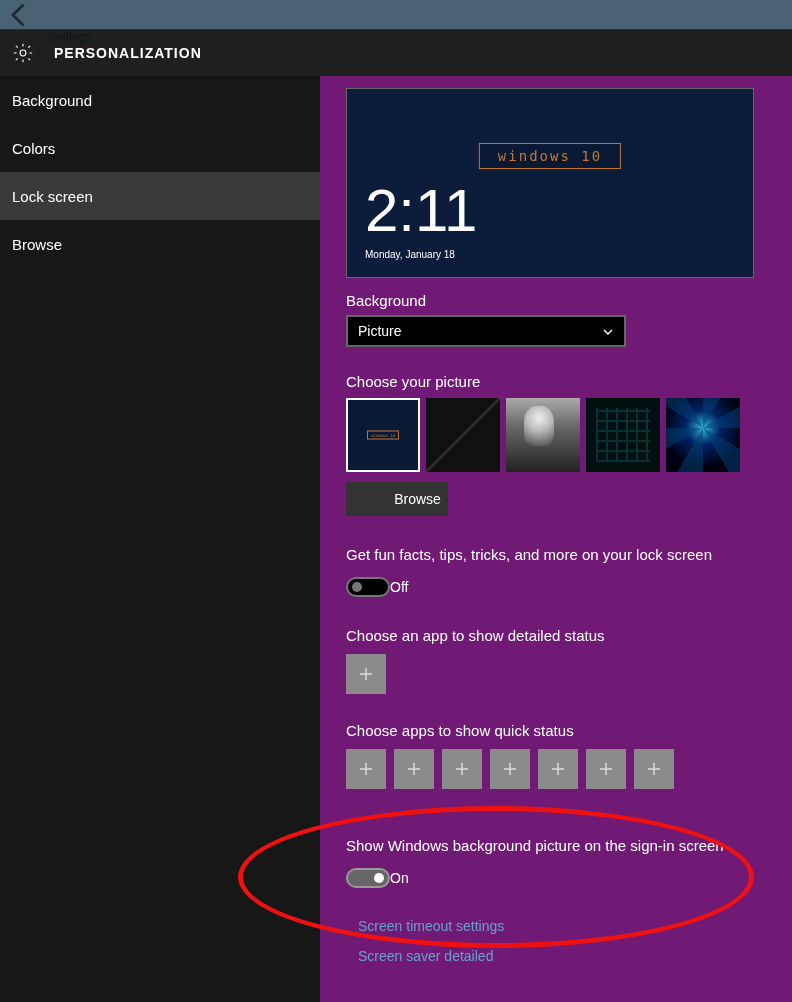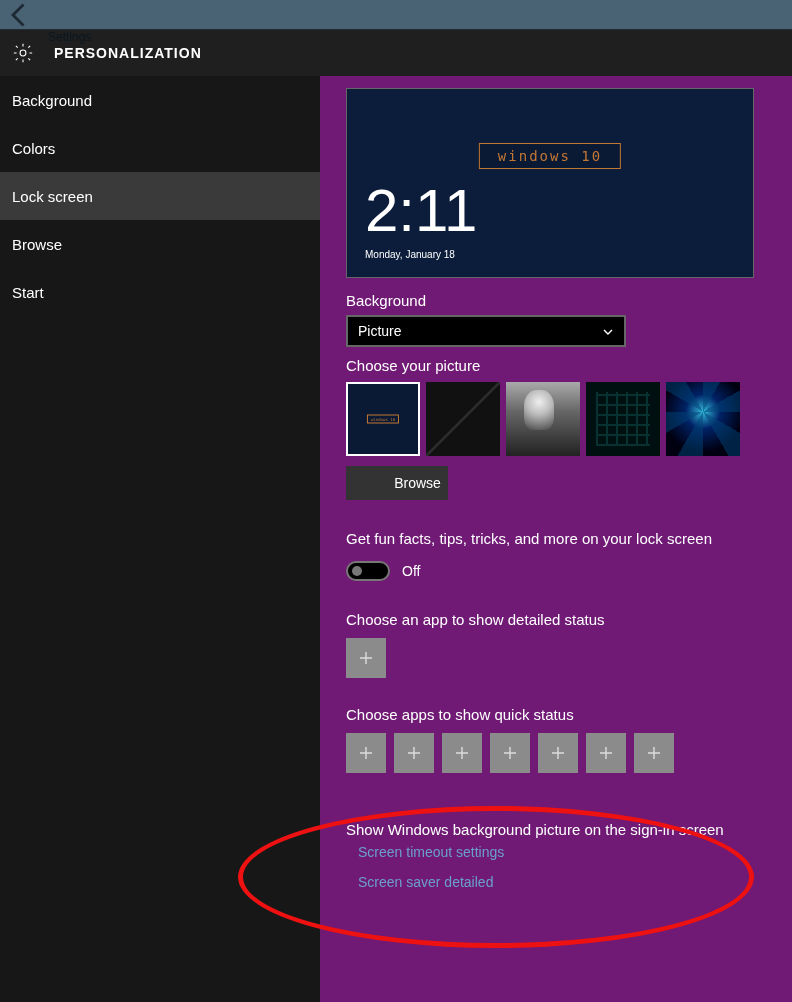--- a/index.html
+++ b/index.html
@@ -38,31 +38,31 @@
     border:1px solid #c37733; background:#0a1a34;
     color:#c37733; font-family: monospace; font-size:14px; letter-spacing:2px;
     padding:4px 18px;
   }
   .preview-time { font-size:60px; font-weight:300; margin-top:74px; line-height:1;}
   .preview-date { font-size:10px; margin-top:8px; }
   .section-label { font-size:15px; margin-bottom:6px; }
   .dropdown {
     width:280px; height:32px; border:2px solid #666; background:#000;
     display:flex; align-items:center; justify-content:space-between;
-    padding:0 10px; font-size:14px; margin-bottom:10px;
+    padding:0 10px; font-size:14px; margin-bottom:26px;
   }
   .chevron { width:12px; height:12px; }
   .thumbs { display:flex; gap:6px; margin-top:8px; margin-bottom:10px; }
   .thumb { width:74px; height:74px; background:#222; position:relative; overflow:hidden;}
   .thumb.selected { outline:2px solid #fff; outline-offset:-2px; }
   .browse-btn {
     width:102px; height:34px; background:#333; display:flex; align-items:center; justify-content:center;
     font-size:14px; margin-bottom:30px;padding-left:41px;
   }
-  .toggle-row { display:flex; align-items:center; gap:12px; margin-top:14px; margin-bottom:30px;}
+  .toggle-row { display:flex; align-items:center; margin-top:14px; margin-bottom:30px;}
   .toggle {
     width:44px; height:20px; border:2px solid #777; border-radius:10px;
     position:relative; background:#000;
   }
   .toggle .knob {
     width:10px; height:10px; background:#777; border-radius:50%;
     position:absolute; top:3px; left:4px;
   }
   .toggle.on { border-color:#999; background:#666; }
   .toggle.on .knob { background:#fff; left:auto; right:4px; }
@@ -107,23 +107,20 @@
       </div>
     <div class="sidebar-item">
         <span>Colors</span>
       </div>
     <div class="sidebar-item selected">
         <span>Lock screen</span>
       </div>
     <div class="sidebar-item">
         <span>Browse</span>
       </div>
-    <div class="sidebar-item">
-        <span>Start</span>
-      </div>
   </div>
 
   <div class="main">
 
     <div class="preview">
       <div class="preview-logo">windows 10</div>
       <div class="preview-time">2:11</div>
       <div class="preview-date">Monday, January 18</div>
     </div>
 
@@ -208,20 +205,26 @@
         </div>
       <div class="slot">
           <svg viewBox="0 0 16 16">
             <path d="M8 2v12M2 8h12" stroke="#ddd" stroke-width="1.4"></path>
           </svg>
         </div>
     </div>
 
     <div style="height:20px;"></div>
     <div class="section-label">Show Windows background picture on the sign-in screen</div>
+    <div class="toggle-row">
+      <div class="toggle on">
+          <div class="knob"></div>
+        </div>
+      <div class="toggle-label">On</div>
+    </div>
 
     <a class="link">Screen timeout settings</a>
     <a class="link">Screen saver detailed</a>
 
   </div>
 
   <div class="annotation-ellipse" style="left:238px; top:730px; width:516px; height:142px;"></div>
 </div>
 
 </body></html>

